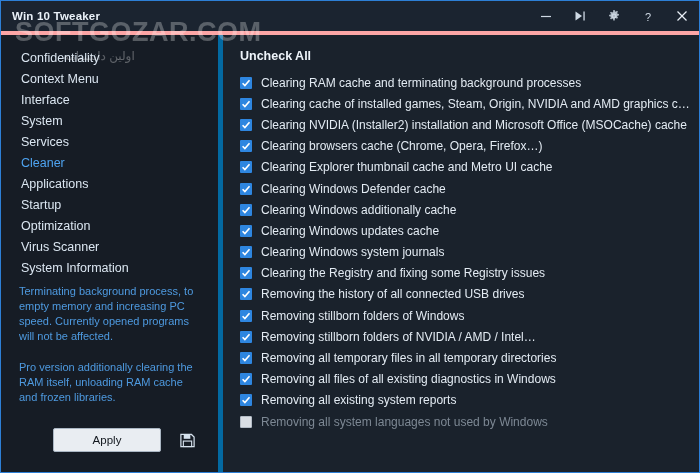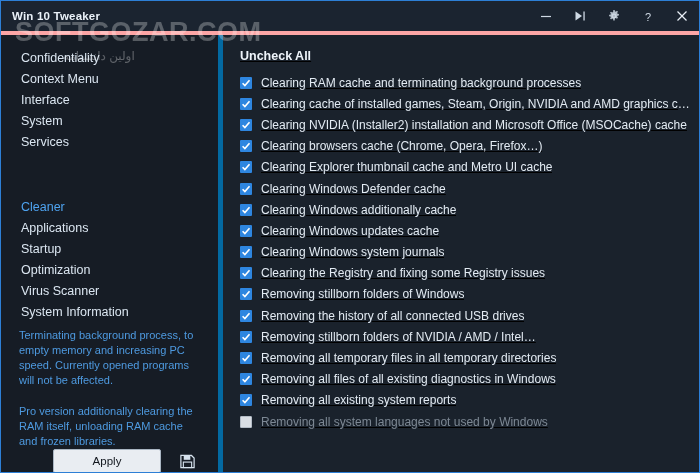--- a/index.html
+++ b/index.html
@@ -83,21 +83,20 @@
     height: 21px;
     display: flex;
     align-items: center;
     padding-left: 20px;
     color: #dbe6f1;
     font-size: 12.5px;
     white-space: nowrap;
   }
   .nav-item.selected {
     color: #4ea3f0;
-    margin-top: 44px;
   }
   .nav-item.selected::before {
     content: "";
     position: absolute;
     left: 0;
     width: 3px;
     height: 18px;
     background: transparent;
   }
 
@@ -138,21 +137,20 @@
   }
 
   
   .main {
     flex: 1 1 auto;
     background: #1a222c;
     display: flex;
     flex-direction: column;
     min-width: 0;
     position: relative;
-    text-decoration: underline;
   }
   .uncheck-all {
     color: #eef4fa;
     font-size: 12.5px;
     font-weight: bold;
     padding: 14px 0 9px 17px;
   }
   .list {
     padding-left: 17px;
     padding-right: 8px;
@@ -400,30 +398,30 @@
             </span>
           <span class="row-label">Clearing the Registry and fixing some Registry issues</span>
         </div>
 
         <div class="row">
           <span class="cb">
               <svg width="10" height="10" viewBox="0 0 10 10">
                 <polyline points="1.6,5.2 3.9,7.6 8.5,2.3" fill="none" stroke="#ffffff" stroke-width="1.6"></polyline>
               </svg>
             </span>
+          <span class="row-label">Removing the history of all connected USB drives</span>
+        </div>
+
+        <div class="row">
+          <span class="cb">
+              <svg width="10" height="10" viewBox="0 0 10 10">
+                <polyline points="1.6,5.2 3.9,7.6 8.5,2.3" fill="none" stroke="#ffffff" stroke-width="1.6"></polyline>
+              </svg>
+            </span>
           <span class="row-label">Removing stillborn folders of Windows</span>
-        </div>
-
-        <div class="row">
-          <span class="cb">
-              <svg width="10" height="10" viewBox="0 0 10 10">
-                <polyline points="1.6,5.2 3.9,7.6 8.5,2.3" fill="none" stroke="#ffffff" stroke-width="1.6"></polyline>
-              </svg>
-            </span>
-          <span class="row-label">Removing the history of all connected USB drives</span>
         </div>
 
         <div class="row">
           <span class="cb">
               <svg width="10" height="10" viewBox="0 0 10 10">
                 <polyline points="1.6,5.2 3.9,7.6 8.5,2.3" fill="none" stroke="#ffffff" stroke-width="1.6"></polyline>
               </svg>
             </span>
           <span class="row-label">Removing stillborn folders of NVIDIA / AMD / Intel…</span>
         </div>

